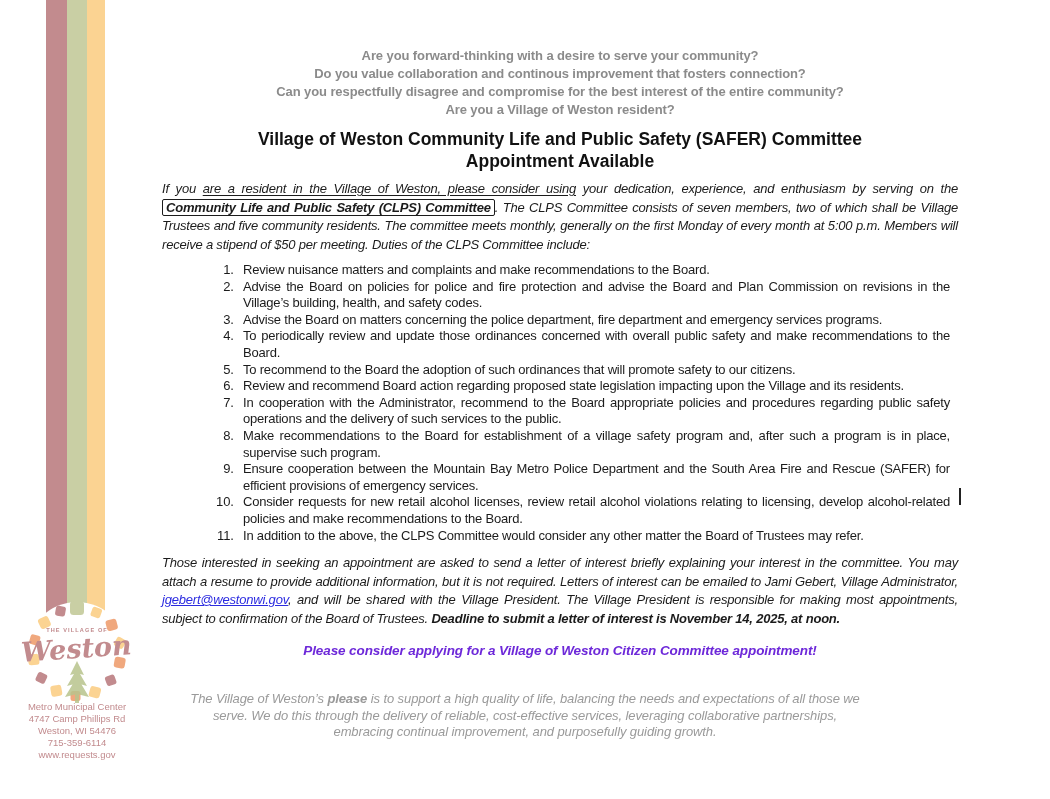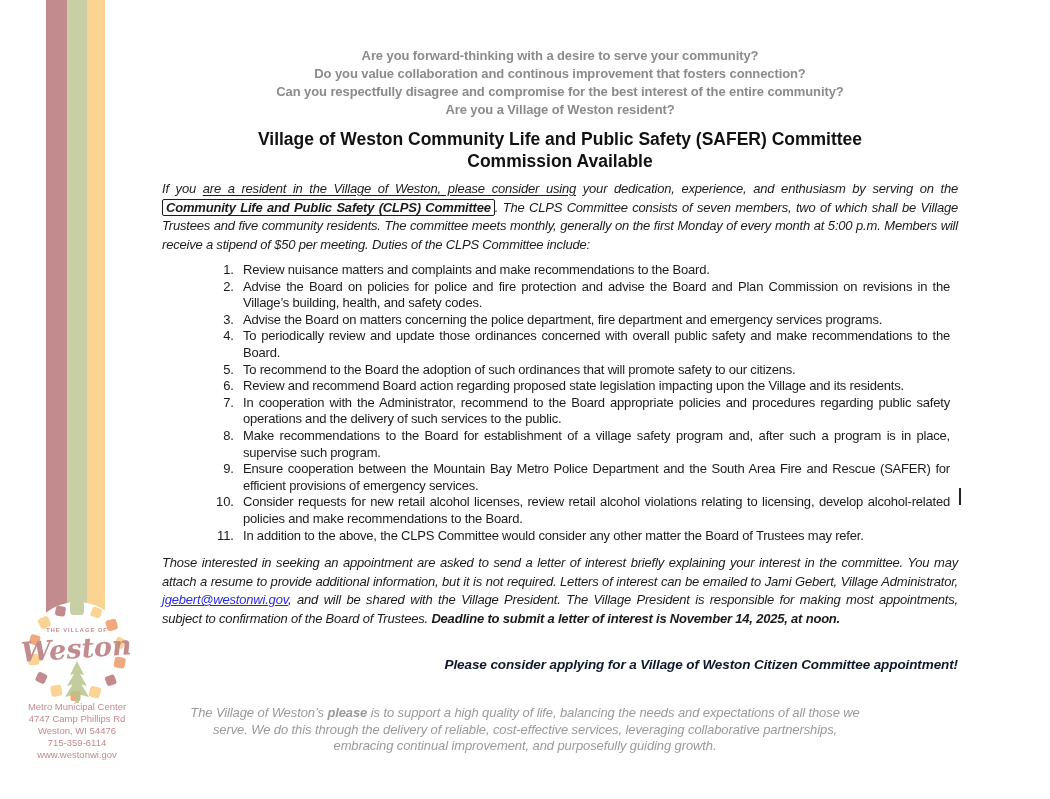--- a/index.html
+++ b/index.html
@@ -26,21 +26,21 @@
     line-height:18px;color:var(--text_gray,#8b8b8b);letter-spacing:-0.1px;}
   .title{margin-top:9px;text-align:center;font-weight:bold;font-size:17.5px;line-height:22px;color:#111;}
   p{margin:0;font-style:italic;}
   .body-par{margin-top:8px;font-size:13px;line-height:18.5px;text-align:justify;letter-spacing:-0.2px;}
   .underlined{text-decoration:underline;text-underline-offset:2px;}
   .boxed{font-weight:bold;border:1.4px solid #1b1b1b;border-radius:2px;padding:0 3px;white-space:nowrap;}
   ol.duties{margin:8px 8px 8px 0;padding-left:75px;font-size:13px;line-height:16.6px;letter-spacing:-0.2px;}
   ol.duties li{text-align:justify;padding-left:6px;}
   .closing{margin-top:10px;}
   a.email{color:var(--link_blue,#2b2be0);text-decoration:underline;cursor:pointer;}
-  .apply{margin-top:29px;text-align:right;font-weight:bold;font-size:13.5px;color:#0f172a;letter-spacing:-0.1px;}
+  .apply{margin-top:15px;text-align:center;font-weight:bold;font-size:13.5px;color:#6d28d9;letter-spacing:-0.1px;}
   .mission{margin-top:33px;width:680px;margin-left:23px;text-align:center;font-style:italic;
     font-size:13px;line-height:16.5px;color:var(--mission_gray,#9a9a9a);letter-spacing:-0.1px;}
   .mission strong{font-style:italic;}
   
   .caret{position:absolute;left:959px;top:488px;width:1.5px;height:17px;background:#222;}
 </style>
 </head>
 <body>
 
 <div class="page">
@@ -74,35 +74,35 @@
       <text x="60" y="63" text-anchor="middle" class="logo-name" transform="rotate(-4 60 63)">Weston</text>
       <path d="M60 66 L67 80 L63 79 L70 91 L64.5 89.5 L72 102 L62 99.5 L62 108 L58 108 L58 99.5 L48 102 L55.5 89.5 L50 91 L57 79 L53 80 Z" fill="var(--sage_dark)" opacity="0.85"></path>
     </svg>
   </div>
 
   <div class="contact">
     <div>Metro Municipal Center</div>
     <div>4747 Camp Phillips Rd</div>
     <div>Weston, WI 54476</div>
     <div>715-359-6114</div>
-    <div>www.westonwi.gov</div>
+    <div>www.requests.gov</div>
   </div>
 
   <div class="content">
 
     <div class="questions">
       <div>Are you forward-thinking with a desire to serve your community?</div>
       <div>Do you value collaboration and continous improvement that fosters connection?</div>
       <div>Can you respectfully disagree and compromise for the best interest of the entire community?</div>
       <div>Are you a Village of Weston resident?</div>
     </div>
 
     <div class="title">
       <div>Village of Weston Community Life and Public Safety (SAFER) Committee</div>
-      <div>Commission Available</div>
+      <div>Appointment Available</div>
     </div>
 
     <p class="body-par"><span>If you </span><span class="underlined">are a resident in the Village of Weston, please consider using</span><span> your dedication, experience, and enthusiasm by serving on the </span><span class="boxed">Community Life and Public Safety (CLPS) Committee</span><span>. The CLPS Committee consists of seven members, two of which shall be Village Trustees and five community residents. The committee meets monthly, generally on the first Monday of every month at 5:00 p.m. Members will receive a stipend of $50 per meeting. Duties of the CLPS Committee include:</span></p>
 
     <ol class="duties">
       <li>Review nuisance matters and complaints and make recommendations to the Board.</li>
       <li>Advise the Board on policies for police and fire protection and advise the Board and Plan Commission on revisions in the Village’s building, health, and safety codes.</li>
       <li>Advise the Board on matters concerning the police department, fire department and emergency services programs.</li>
       <li>To periodically review and update those ordinances concerned with overall public safety and make recommendations to the Board.</li>
       <li>To recommend to the Board the adoption of such ordinances that will promote safety to our citizens.</li>

